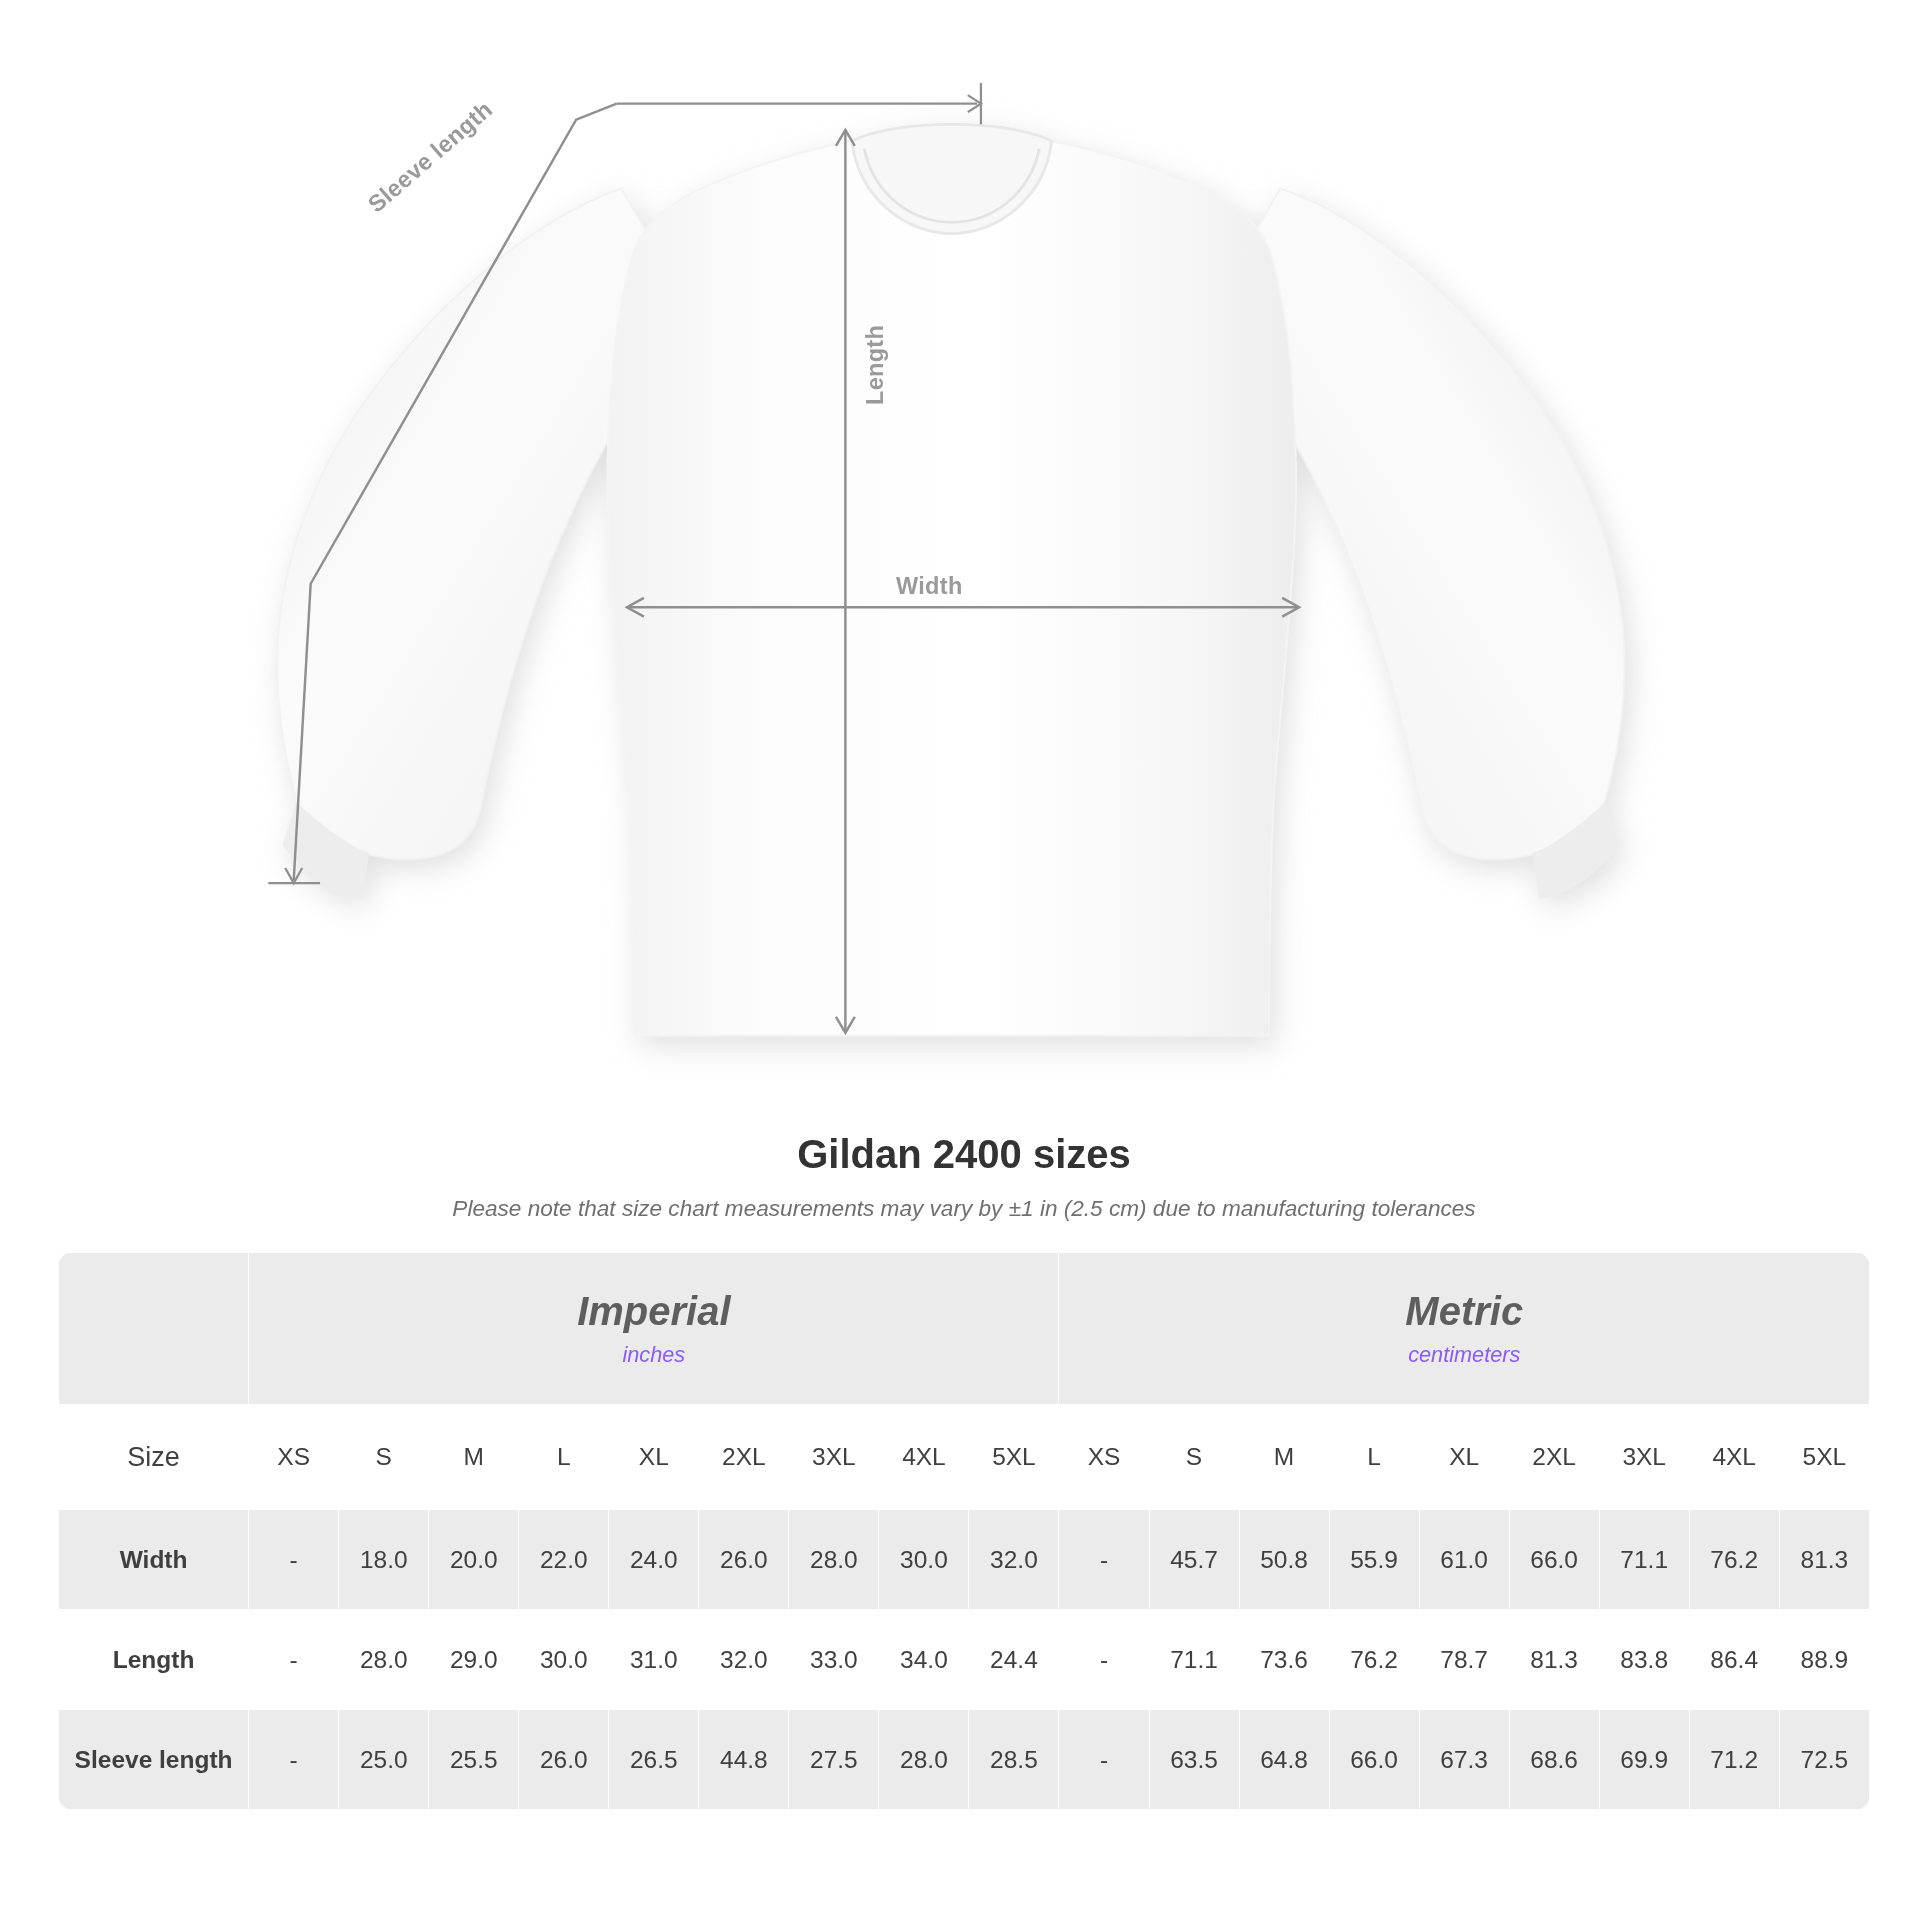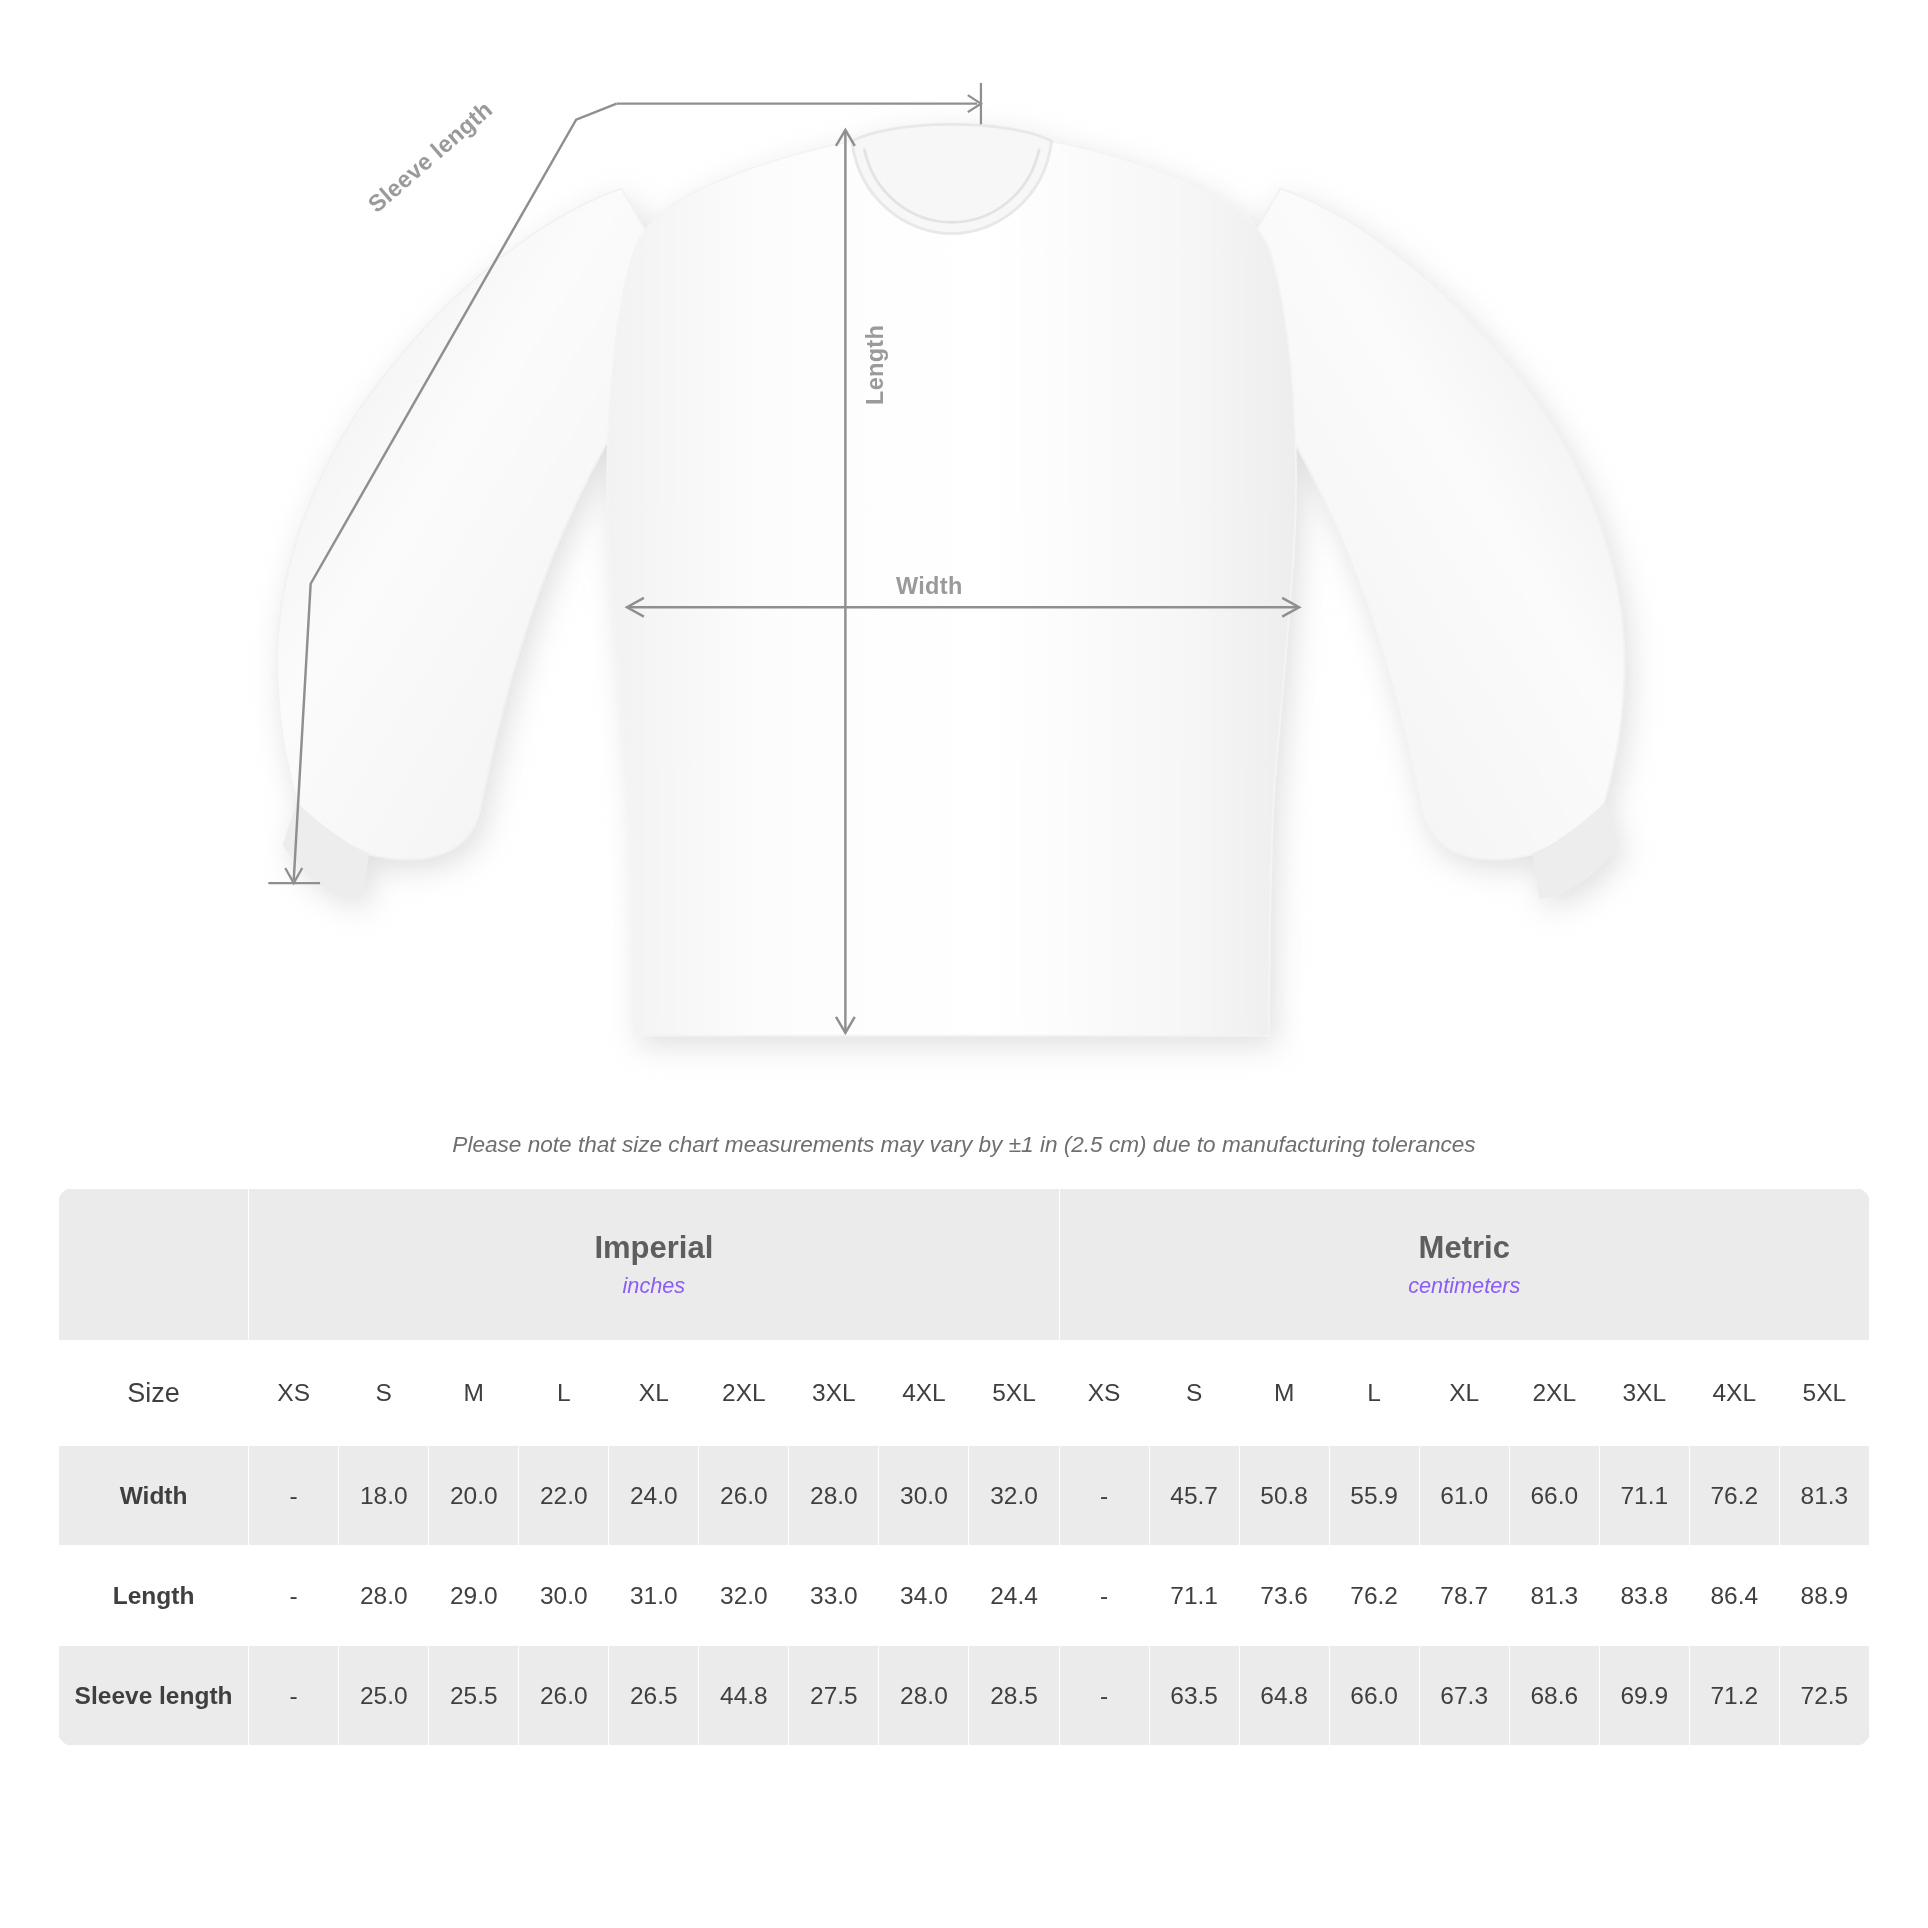--- a/index.html
+++ b/index.html
@@ -95,21 +95,22 @@
     padding: 0;
   }
   
   .unit-row td {
     background: #ebebeb;
     height: 151px;
     vertical-align: middle;
     border: none;
   }
   .unit-name {
-    font-size: 31px;
+    font-size: 40px;
+    font-style: italic;
     font-weight: bold;
     color: #5e5e5e;
   }
   .unit-sub {
     font-size: 21.7px;
     font-style: italic;
     color: #8b5cf6;
     margin-top: 7.5px;
   }
   .unit-spacer { background: #ebebeb; }
@@ -221,20 +222,21 @@
         <path d="M1362 635 L1380 645 L1362 655" stroke="#8f8f8f"></path>
       </g>
     </svg>
 
     <div class="dim-label sleeve">Sleeve length</div>
     <div class="dim-label length">Length</div>
     <div class="dim-label width">Width</div>
   </div>
 
   <div class="title-block">
+    <div class="chart-title">Gildan 2400 sizes</div>
     <div class="chart-note">Please note that size chart measurements may vary by ±1 in (2.5 cm) due to manufacturing tolerances</div>
   </div>
 
   <div class="table-wrap">
     <table class="size-table">
       <colgroup>
         <col class="first-col">
         <col class="val-col">
           <col class="val-col">
           <col class="val-col">

